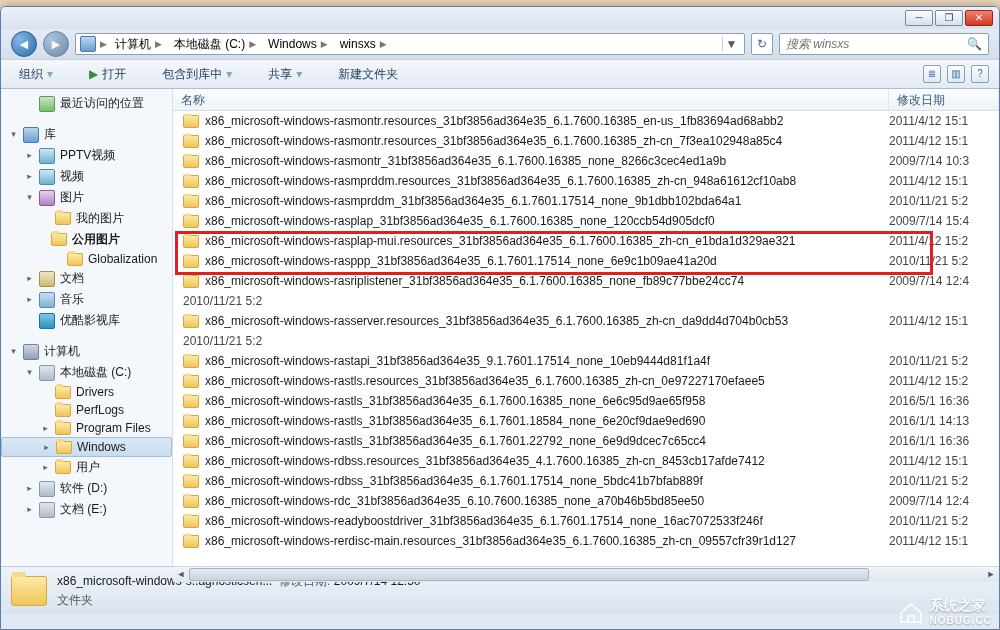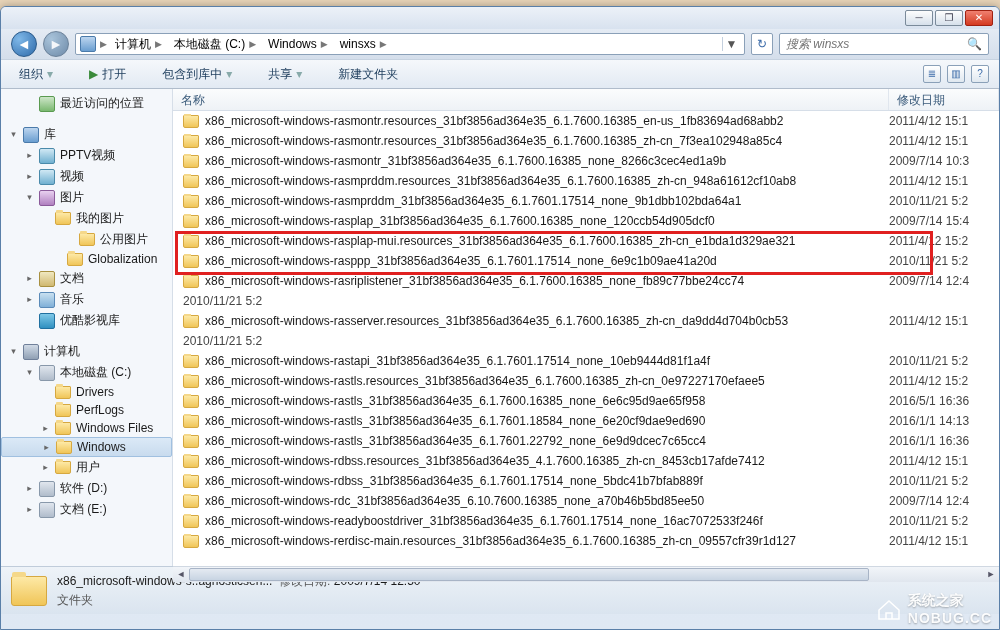--- a/index.html
+++ b/index.html
@@ -52,21 +52,21 @@
 .row .dt { width: 110px; color: #444; white-space: nowrap; }
 .redbox { position: absolute; border: 3px solid #e02020; pointer-events: none; z-index: 10; top: 142px; left: 2px; width: 758px; height: 44px; }
 .status-bar { height: 48px; background: linear-gradient(#eef3f8,#dae4ef); border-top: 1px solid #c0ccda; display: flex; align-items: center; padding: 0 10px; gap: 10px; }
 .status-icon { width: 36px; height: 30px; background: linear-gradient(#fde9a6,#f0c558); border: 1px solid #d6a840; border-radius: 2px 2px 3px 3px; position: relative; }
 .status-icon::before { content: ""; position: absolute; top: -5px; left: 0; width: 14px; height: 5px; background: #f5d88a; border-radius: 2px 2px 0 0; }
 .status-txt { display: flex; flex-direction: column; gap: 2px; }
 .status-name { color: #1a1a1a; font-size: 12px; }
 .status-sub { color: #555; font-size: 12px; }
 .watermark { position: absolute; right: 8px; bottom: 4px; color: rgba(255,255,255,.95); font-size: 12px; font-weight: bold; display: flex; align-items: center; gap: 6px; text-shadow: 0 1px 2px rgba(0,0,0,.3); pointer-events: none; }
 .watermark .w1 { font-size: 14px; }
-.watermark .w2 { font-size: 14px; letter-spacing: 1px; }
+.watermark .w2 { font-size: 10px; letter-spacing: 1px; }
 .bscroll { position: absolute; left: 172px; right: 0; top: 559px; height: 16px; background: linear-gradient(#f2f5f9,#e0e6ee); border-top: 1px solid #d0d8e2; z-index: 2; }
 .bscroll-thumb { position: absolute; left: 16px; top: 1px; width: 680px; height: 13px; background: linear-gradient(#e4eaf2,#c8d4e2); border: 1px solid #a8b4c6; border-radius: 2px; }
 .bscroll-btn { position: absolute; top: 0; width: 16px; height: 16px; text-align: center; line-height: 14px; font-size: 9px; color: #556; }
 </style>
 </head>
 <body>
 
 <div class="window">
   <div class="titlebar">
     <div class="win-btns">
@@ -158,21 +158,21 @@
         <div class="nav-item" style="padding-left: 24px;">
           <span class="nav-exp">▾</span>
           <div class="icon-s" style="background:linear-gradient(#e8d0f0,#b080c0);border:1px solid #8a5a9a;"></div>
           <span class="nav-text">图片</span>
         </div>
         <div class="nav-item" style="padding-left: 40px;">
           <span class="nav-exp"></span>
           <div class="folder-s"></div>
           <span class="nav-text">我的图片</span>
         </div>
-        <div class="nav-item" style="padding-left: 64px;">
+        <div class="nav-item" style="padding-left: 36px; font-weight: bold;">
           <span class="nav-exp"></span>
           <div class="folder-s"></div>
           <span class="nav-text">公用图片</span>
         </div>
         <div class="nav-item" style="padding-left: 52px;">
           <span class="nav-exp"></span>
           <div class="folder-s"></div>
           <span class="nav-text">Globalization</span>
         </div>
         <div class="nav-item" style="padding-left: 24px;">
@@ -206,21 +206,21 @@
           <span class="nav-text">Drivers</span>
         </div>
         <div class="nav-item" style="padding-left: 40px; align-items: center;">
           <span class="nav-exp"></span>
           <div class="folder-s"></div>
           <span class="nav-text">PerfLogs</span>
         </div>
         <div class="nav-item" style="padding-left: 40px;">
           <span class="nav-exp">▸</span>
           <div class="folder-s"></div>
-          <span class="nav-text">Windows Files</span>
+          <span class="nav-text">Program Files</span>
         </div>
         <div class="nav-item selected" style="padding-left: 40px;">
           <span class="nav-exp">▸</span>
           <div class="folder-s"></div>
           <span class="nav-text">Windows</span>
         </div>
         <div class="nav-item" style="padding-left: 40px;">
           <span class="nav-exp">▸</span>
           <div class="folder-s"></div>
           <span class="nav-text">用户</span>
@@ -314,21 +314,21 @@
               <span>x86_microsoft-windows-rasserver.resources_31bf3856ad364e35_6.1.7600.16385_zh-cn_da9dd4d704b0cb53</span>
             </div>
             <div class="dt">2011/4/12 15:1</div>
           </div>
           <div class="row">
             <div class="dt">2010/11/21 5:2</div>
           </div>
           <div class="row">
             <div class="fn">
               <div class="folder-s"></div>
-              <span>x86_microsoft-windows-rastapi_31bf3856ad364e35_6.1.7601.17514_none_10eb9444d81f1a4f</span>
+              <span>x86_microsoft-windows-rastapi_31bf3856ad364e35_9.1.7601.17514_none_10eb9444d81f1a4f</span>
             </div>
             <div class="dt">2010/11/21 5:2</div>
           </div>
           <div class="row">
             <div class="fn">
               <div class="folder-s"></div>
               <span>x86_microsoft-windows-rastls.resources_31bf3856ad364e35_6.1.7600.16385_zh-cn_0e97227170efaee5</span>
             </div>
             <div class="dt">2011/4/12 15:2</div>
           </div>

